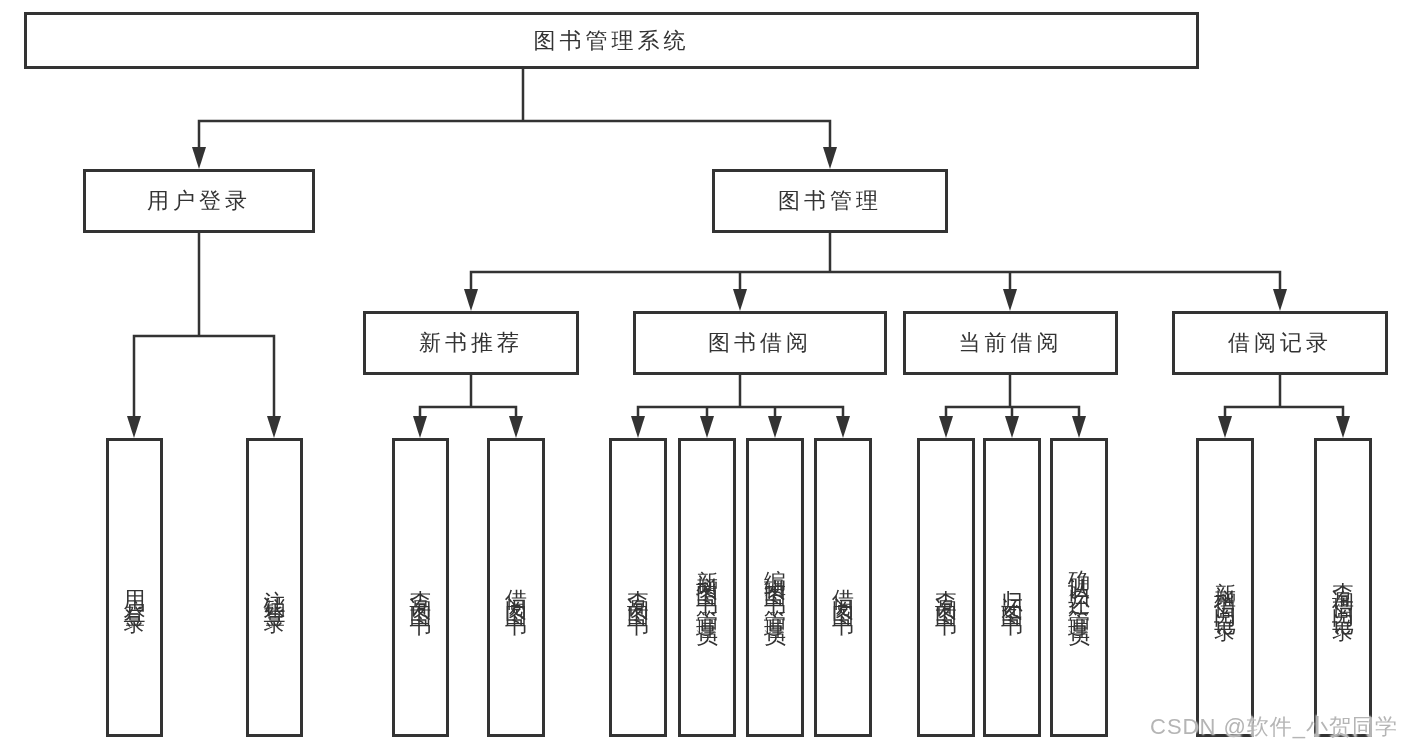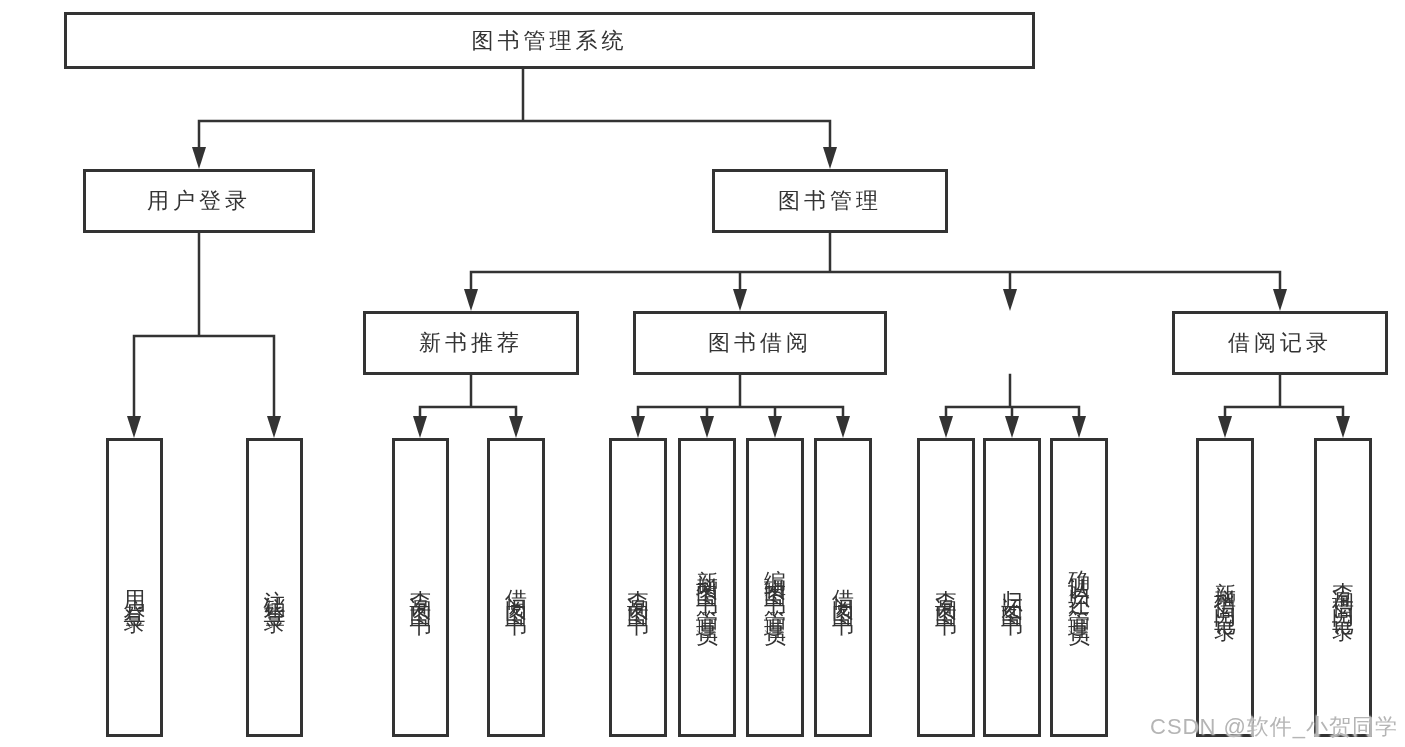--- a/index.html
+++ b/index.html
@@ -30,21 +30,21 @@
   }
   .vtext {
     writing-mode:vertical-rl;
     color:#333333;
     font-size:22px;
     letter-spacing:8px;
     line-height:1;
     white-space:nowrap;
   }
   
-  .n-root   { left:24px;  top:12px;  width:971px; height:57px;margin-left:40px; }
+  .n-root   { left:24px;  top:12px;  width:1175px; height:57px; }
   .n-login  { left:83px;  top:169px; width:232px; height:64px; }
   .n-mgmt   { left:712px; top:169px; width:236px; height:64px; }
   .n-newrec { left:363px; top:311px; width:216px; height:64px; }
   .n-borrow { left:633px; top:311px; width:254px; height:64px; }
   .n-curr   { left:903px; top:311px; width:215px; height:64px; }
   .n-record { left:1172px;top:311px; width:216px; height:64px; }
   .lf { top:438px; height:299px; width:57px; }
   .a1 { left:106px; }  .a2 { left:246px; }
   .b1 { left:392px; }  .b2 { left:487px; width:58px; }
   .c1 { left:609px; width:58px; } .c2 { left:678px; width:58px; }
@@ -107,20 +107,21 @@
     </g>
   </svg>
 
   <div class="box n-root">图书管理系统</div>
 
   <div class="box n-login">用户登录</div>
   <div class="box n-newrec">新书推荐</div>
 
   <div class="box n-mgmt">图书管理</div>
   <div class="box n-borrow">图书借阅</div>
+  <div class="box n-curr">当前借阅</div>
   <div class="box n-record">借阅记录</div>
 
   <div class="leaf lf a1">
     <span class="vtext">用户登录</span>
   </div>
   <div class="leaf lf a2">
     <span class="vtext">注销登录</span>
   </div>
 
   <div class="leaf lf b1">

